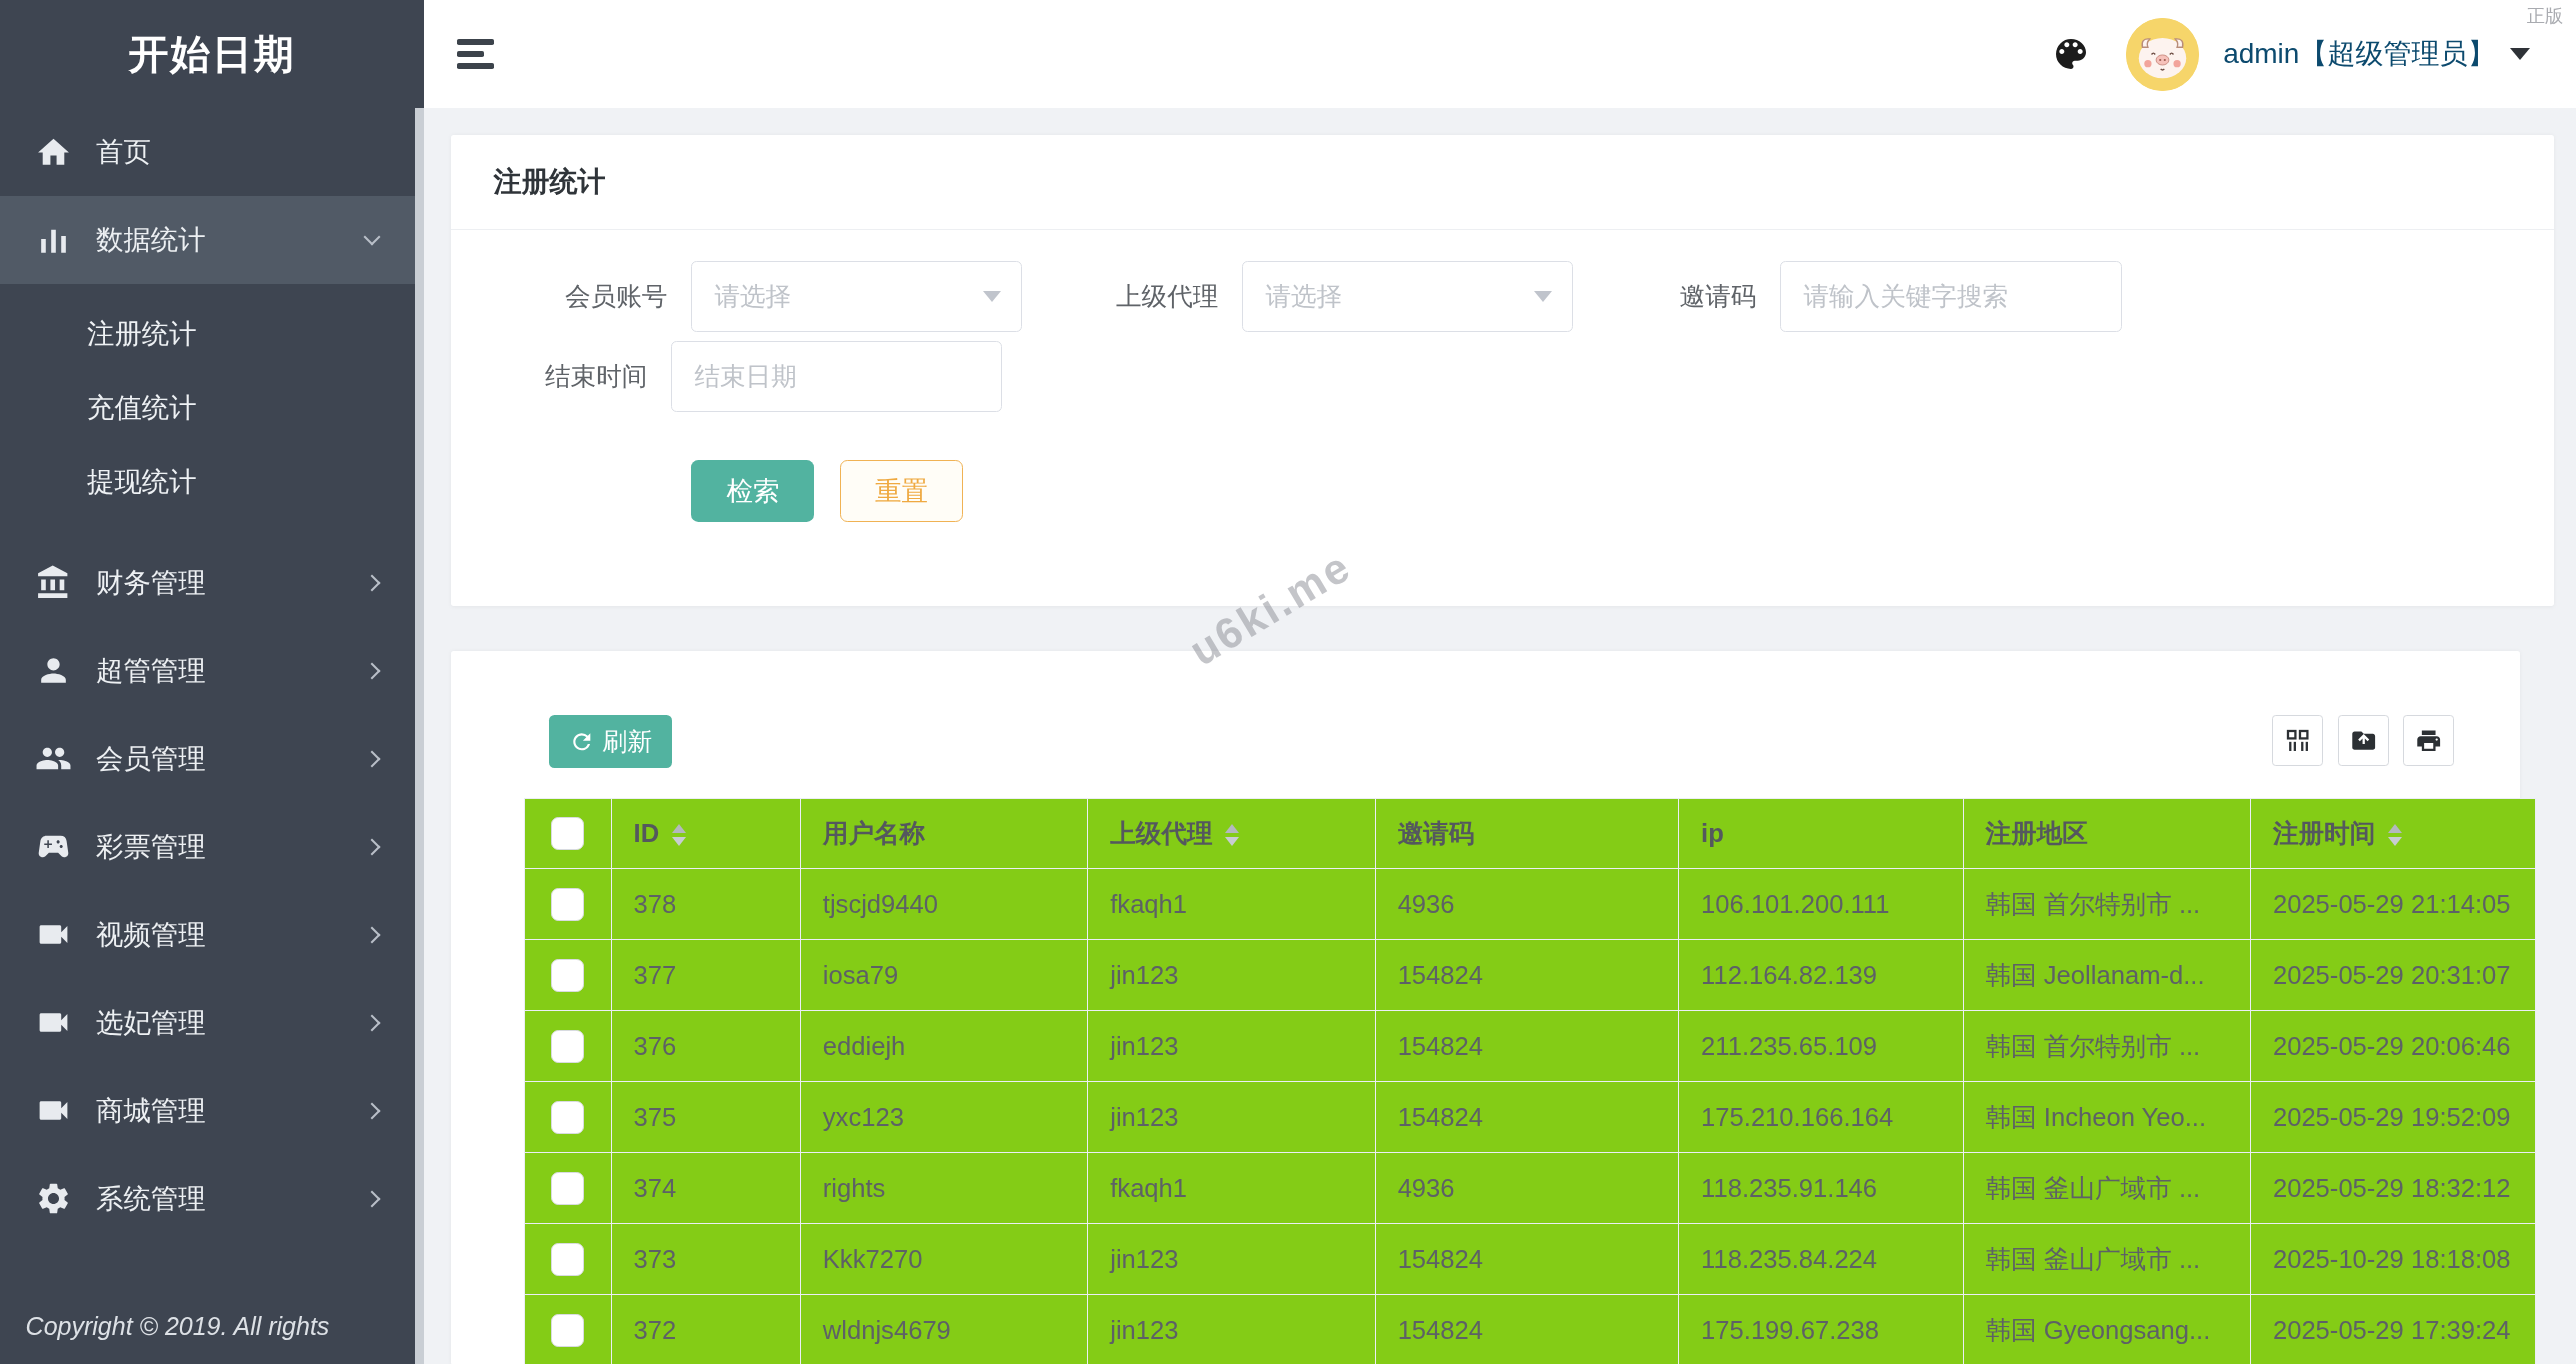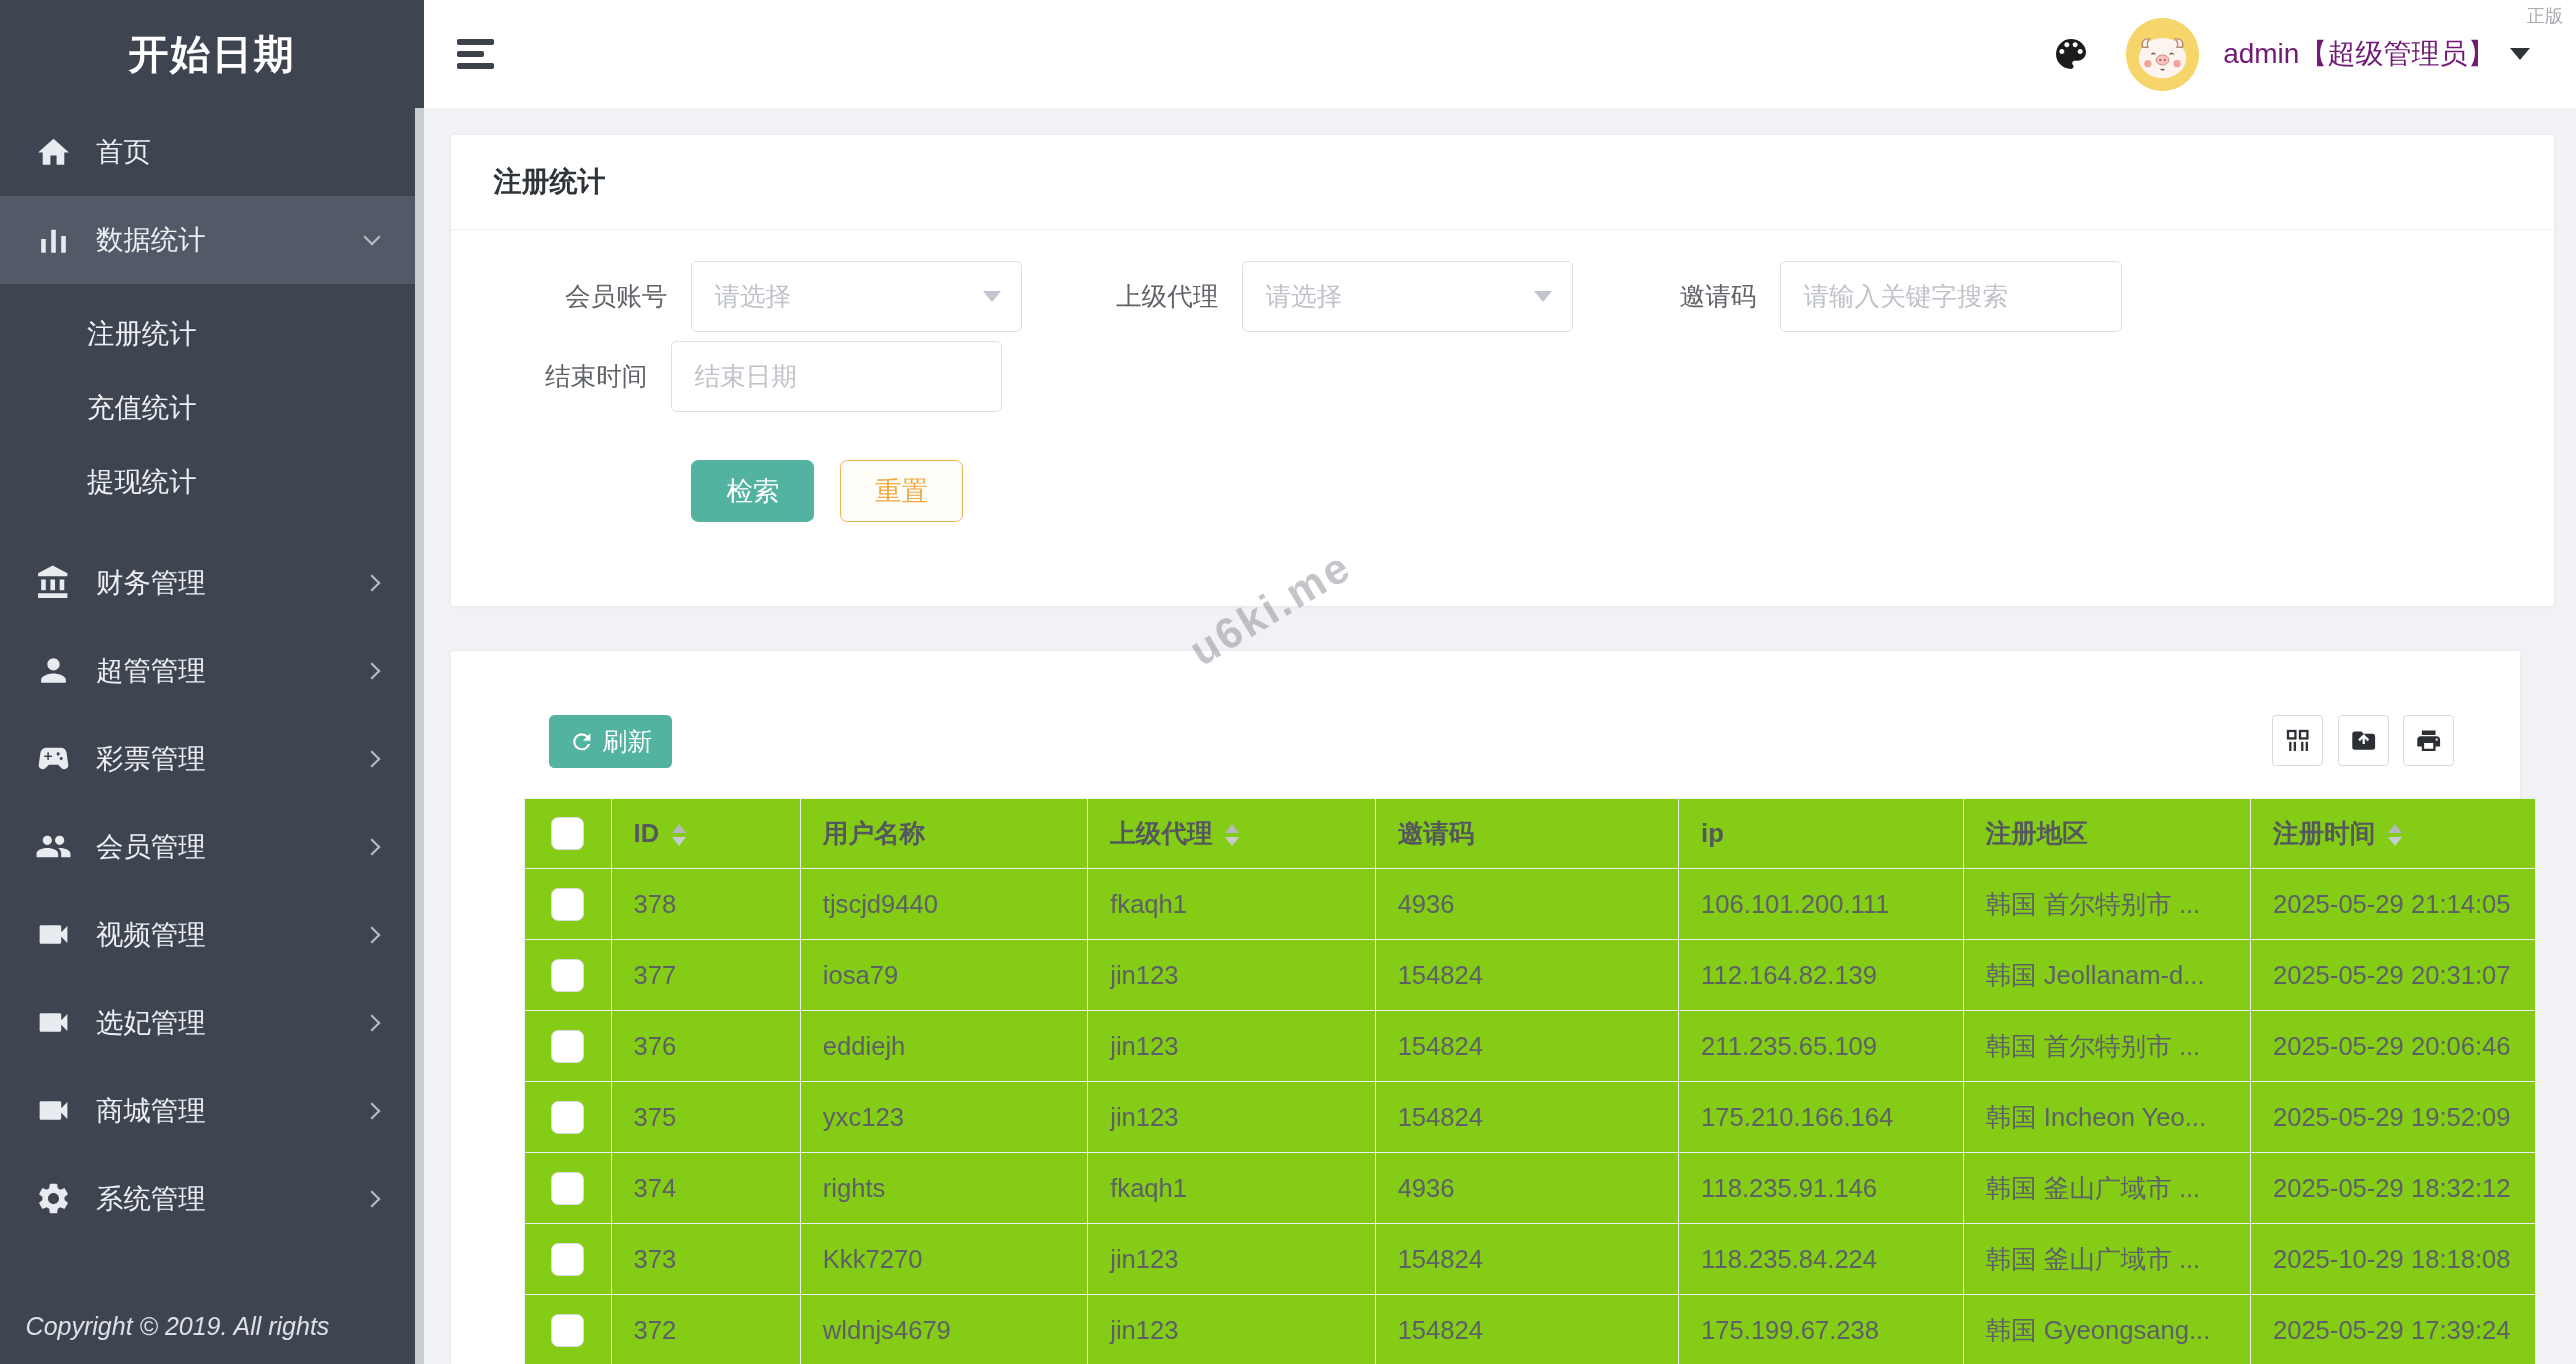--- a/index.html
+++ b/index.html
@@ -31,21 +31,21 @@
     display:flex; align-items:center; }
   .hamburger { margin-left:33px; cursor:pointer; width:38px; }
   .hamburger .bar { height:5.5px; background:#3c434b; border-radius:1.8px; margin-bottom:6.4px; }
   .hamburger .bar.b1 { width:37px; } .hamburger .bar.b2 { width:27.4px; } .hamburger .bar.b3 { width:37px; margin-bottom:0; }
   .top-right { margin-left:auto; display:flex; align-items:center; margin-right:46px; }
   .palette-btn { width:40px; height:40px; color:#1c1c1c; cursor:pointer; }
   .palette-btn svg { width:40px; height:40px; display:block; }
   .avatar { width:73px; height:73px; border-radius:50%; background:#f6d56a; margin:0 24px 0 35px;
     overflow:hidden; cursor:pointer; flex:0 0 73px; }
   .avatar svg { width:73px; height:73px; display:block; }
-  .user-name { font-size:28px; color:#701a75; cursor:pointer; }
+  .user-name { font-size:28px; color:#0c4a6e; cursor:pointer; }
   .user-caret { width:0; height:0; border-left:10px solid transparent; border-right:10px solid transparent;
     border-top:12px solid #2e3237; margin-left:14.6px; cursor:pointer; }
   .corner-mark { position:absolute; top:2.7px; right:12.8px; font-size:18.3px; color:#a9abb0; z-index:6; }
 
   
   .content { position:absolute; left:424px; top:108px; right:0; bottom:0; background:#f0f2f5; overflow:hidden; }
   .card { position:absolute; background:#fff; border-radius:2.7px; box-shadow:0 0.9px 4.6px rgba(0,0,0,.05); }
   .card1 { left:27.4px; top:27.4px; width:2103px; height:471px; }
   .card2 { left:27.4px; top:543px; width:2069px; height:714px;padding-left:27px; }
 
@@ -152,34 +152,34 @@
               <path d="M12 12c2.21 0 4-1.79 4-4s-1.79-4-4-4-4 1.79-4 4 1.79 4 4 4zm0 2c-2.67 0-8 1.34-8 4v2h16v-2c0-2.66-5.33-4-8-4z"></path>
             </svg>
           </span>
         <span class="s-label">超管管理</span>
         <span class="chev right"></span>
       </div>
 
       <div class="s-item">
         <span class="s-icon">
           <svg viewBox="0 0 24 24" fill="currentColor">
+              <path d="M16 11c1.66 0 2.99-1.34 2.99-3S17.66 5 16 5c-1.66 0-3 1.34-3 3s1.34 3 3 3zm-8 0c1.66 0 2.99-1.34 2.99-3S9.66 5 8 5C6.34 5 5 6.34 5 8s1.34 3 3 3zm0 2c-2.33 0-7 1.17-7 3.5V19h14v-2.5c0-2.33-4.67-3.5-7-3.5zm8 0c-.29 0-.62.02-.97.05 1.16.84 1.97 1.97 1.97 3.45V19h6v-2.5c0-2.33-4.67-3.5-7-3.5z"></path>
+            </svg>
+          </span>
+        <span class="s-label">会员管理</span>
+        <span class="chev right"></span>
+      </div>
+
+      <div class="s-item">
+        <span class="s-icon">
+          <svg viewBox="0 0 24 24" fill="currentColor">
               <path d="M21.58 16.09l-1.09-7.66A3.996 3.996 0 0016.53 5H7.47C5.48 5 3.79 6.46 3.51 8.43l-1.09 7.66C2.2 17.63 3.39 19 4.94 19c.68 0 1.32-.27 1.8-.75L9 16h6l2.25 2.25c.48.48 1.13.75 1.8.75 1.56 0 2.75-1.37 2.53-2.91zM11 11H9v2H8v-2H6v-1h2V8h1v2h2v1zm4-1c-.55 0-1-.45-1-1s.45-1 1-1 1 .45 1 1-.45 1-1 1zm2 3c-.55 0-1-.45-1-1s.45-1 1-1 1 .45 1 1-.45 1-1 1z"></path>
             </svg>
           </span>
         <span class="s-label">彩票管理</span>
-        <span class="chev right"></span>
-      </div>
-
-      <div class="s-item">
-        <span class="s-icon">
-          <svg viewBox="0 0 24 24" fill="currentColor">
-              <path d="M16 11c1.66 0 2.99-1.34 2.99-3S17.66 5 16 5c-1.66 0-3 1.34-3 3s1.34 3 3 3zm-8 0c1.66 0 2.99-1.34 2.99-3S9.66 5 8 5C6.34 5 5 6.34 5 8s1.34 3 3 3zm0 2c-2.33 0-7 1.17-7 3.5V19h14v-2.5c0-2.33-4.67-3.5-7-3.5zm8 0c-.29 0-.62.02-.97.05 1.16.84 1.97 1.97 1.97 3.45V19h6v-2.5c0-2.33-4.67-3.5-7-3.5z"></path>
-            </svg>
-          </span>
-        <span class="s-label">会员管理</span>
         <span class="chev right"></span>
       </div>
 
       <div class="s-item">
         <span class="s-icon">
           <svg viewBox="0 0 24 24" fill="currentColor">
               <path d="M17 10.5V7c0-.55-.45-1-1-1H4c-.55 0-1 .45-1 1v10c0 .55.45 1 1 1h12c.55 0 1-.45 1-1v-3.5l4 4v-11l-4 4z"></path>
             </svg>
           </span>
         <span class="s-label">视频管理</span>

